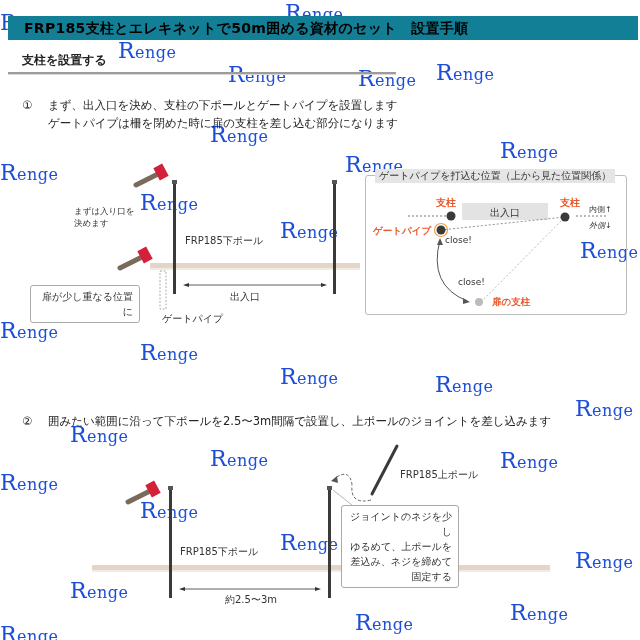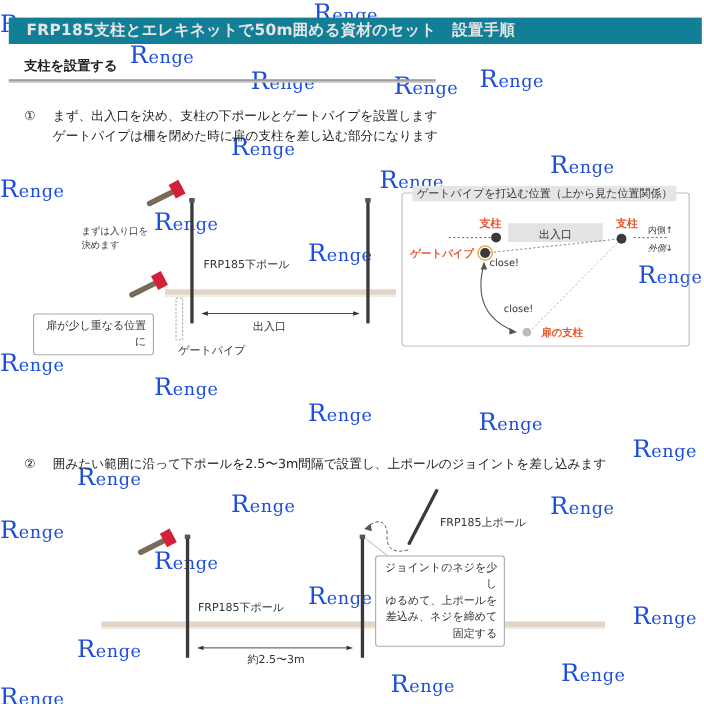--- a/index.html
+++ b/index.html
@@ -1,21 +1,21 @@
 <!DOCTYPE html>
 <html><head>
 <meta charset="utf-8">
 <style>
   * { margin:0; padding:0; box-sizing:border-box; }
   html, body { width:640px; height:640px; background:#ffffff; overflow:hidden; }
   body { position:relative; font-family:"DejaVu Sans", "Liberation Sans", sans-serif; color:#333; }
   .abs { position:absolute; }
   .wm { position:absolute; font-family:"DejaVu Serif", "Liberation Serif", serif; font-size:16px; color:#1d4ed8; letter-spacing:0.5px;text-align:right; }
   .wm .cap { font-size:22px; }
-  .title-bar { left:8px; top:16px; width:630px; height:24px; background:#137f96; color:#e5e5e5; font-size:14px; line-height:24px; padding-left:16px; font-weight:bold; letter-spacing:0.3px; }
+  .title-bar { left:8px; top:16px; width:630px; height:24px; background:#137f96; color:#000000; font-size:14px; line-height:24px; padding-left:16px; font-weight:bold; letter-spacing:0.3px; }
   .section-head { left:22px; top:52px; font-size:12px; font-weight:bold; color:#222; }
   .section-rule { left:8px; top:72px; width:388px; height:3px; background:#9c9c9c; border-bottom:1px solid #d8d8d8; }
   .step { font-size:11.5px; color:#222; line-height:18px; }
   .small { font-size:8.5px; color:#333; line-height:13px;margin-left:28px; }
   .label { font-size:10px; color:#333; }
   .box-note { border:1px solid #aaa; border-radius:3px; background:#fff; font-size:10px; line-height:15px; padding:3px 6px; color:#333;text-align:right; }
   .panel { left:365px; top:175px; width:262px; height:140px; border:1px solid #bdbdbd; border-radius:3px; }
   .panel-title { left:375px; top:169px; background:#e5e5e5; padding:0 4px; font-size:10px; color:#333; }
   .orange { color:#e8562a; font-weight:bold; }
   svg { position:absolute; left:0; top:0; }

